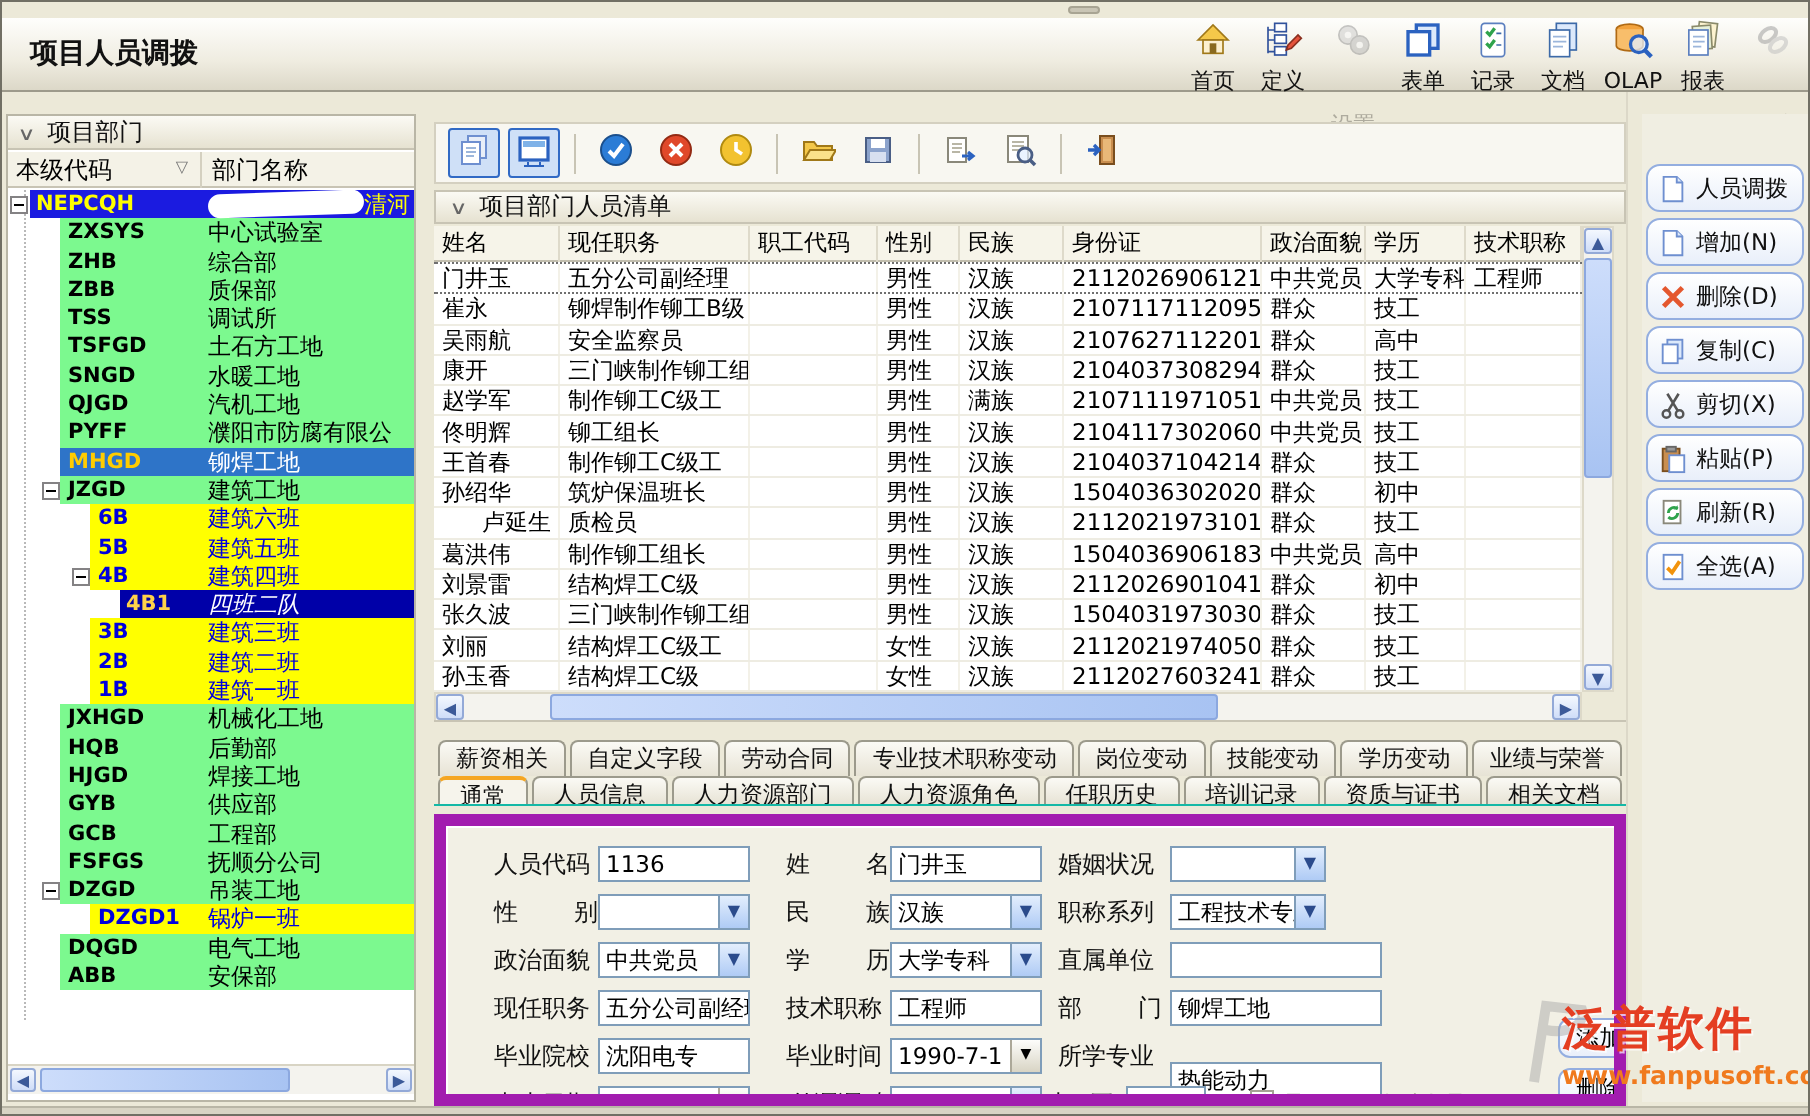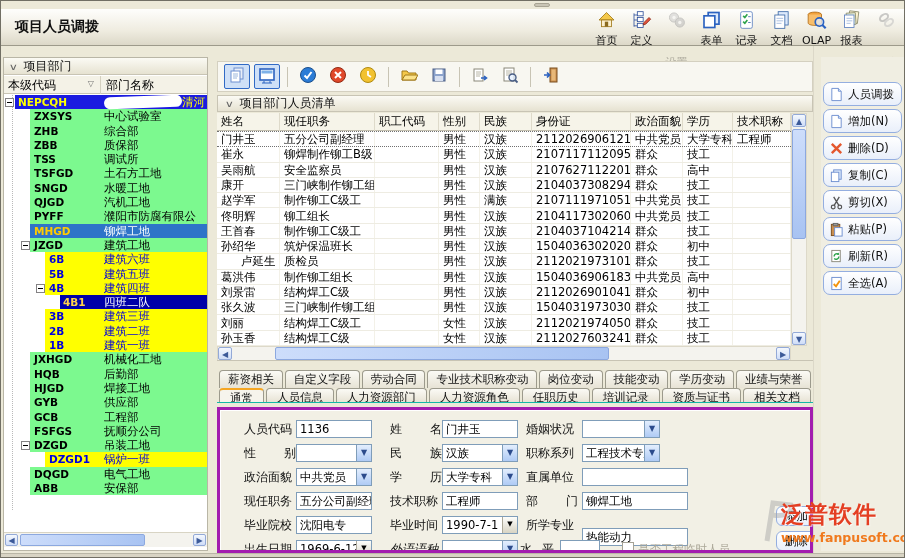--- a/index.html
+++ b/index.html
@@ -37,21 +37,21 @@
   .band.yellow{background:#FFFF00;}
   .band.root{background:#1B1BE0;}
   .band.selmed{background:#2E74C8;}
   .band.selnavy{background:#0000A8;}
   .tcode{position:absolute;top:0;font-weight:bold;font-size:10.5px;}
   .tname{position:absolute;left:100px;top:0;font-size:11.5px;}
   .trow.green .tcode,.trow.green .tname{color:#000;}
   .trow.yellow .tcode,.trow.yellow .tname{color:#0000DD;}
   .trow.root .tcode{color:#FFFF00;}.trow.root .tname{color:#FFFF00;}
   .trow.selmed .tcode{color:#FFCC00;}.trow.selmed .tname{color:#FFFFFF;}
-  .trow.selnavy .tcode{color:#FFD24A;}.trow.selnavy .tname{color:#FFFFFF;}
+  .trow.selnavy .tcode{color:#FFD24A;}.trow.selnavy .tname{color:#FFFFFF;font-style:italic;}
   .expander{position:absolute;top:3px;width:9px;height:9px;background:#fff;border:1px solid #848284;z-index:3;}
   .expander:before{content:"";position:absolute;left:1px;top:3px;width:5px;height:1px;background:#000;}
   .smudge{position:absolute;left:100px;top:1px;width:78px;height:12px;background:#fff;border-radius:6px;transform:rotate(-2deg);z-index:2;}
   .lp-hscroll{position:absolute;left:0;top:474px;width:203px;height:15px;background:#F4F3EE;border-top:1px solid #D8D4C4;}
 
   
   .sbtn{position:absolute;background:linear-gradient(#F4F8FE,#CFDDF8);border:1px solid #93A9D7;border-radius:2px;
     color:#3C5A99;font-size:8px;text-align:center;cursor:pointer;}
   .sthumb{position:absolute;background:linear-gradient(90deg,#CDDDFB,#A8C3F2);border:1px solid #8CA8DF;border-radius:2px;cursor:pointer;}
   .sthumb.h{background:linear-gradient(#CDDDFB,#A8C3F2);}
@@ -96,21 +96,21 @@
   .tabs2{position:absolute;left:216px;top:387px;width:596px;height:15px;display:flex;padding-left:2px;border-bottom:1px solid #14b8a6;}
   .tab{flex:0 1 auto;margin-right:2px;padding:0 8px;background:linear-gradient(#FBFAF5,#E7E3D5);
     border:1px solid #9C9A8C;border-bottom:none;border-radius:4px 4px 0 0;font-size:11.5px;line-height:16px;
     white-space:nowrap;overflow:hidden;cursor:pointer;color:#111;}
   .tabs2 .tab{line-height:17px;}
   .tab.active{background:#F6F4EC;border-top:2px solid #F5A623;font-weight:normal;position:relative;z-index:2;}
   .tab.grow2{flex-grow:1;text-align:center;}
 
   
   .formpanel{position:absolute;left:216px;top:406px;width:596px;height:146px;background:#F2F0E5;
-    border:3px solid #a21caf;box-shadow:inset 1px 1px 0 #fff;overflow:hidden;padding-left:40px;}
+    border:6px solid #a21caf;box-shadow:inset 1px 1px 0 #fff;overflow:hidden;padding-left:40px;}
   .frmlabel{position:absolute;font-size:12px;color:#111;height:18px;line-height:18px;}
   .sprd{display:inline-block;width:52px;text-align:justify;text-align-last:justify;}
   .sprd.sm{width:34px;}
   .fld{position:absolute;height:18px;background:#fff;border:1px solid #7F9DB9;font-size:11.5px;line-height:16px;padding:0 3px;
     overflow:hidden;white-space:nowrap;cursor:text;}
   .combo .cbtnx{position:absolute;right:0;top:0;width:15px;height:16px;background:linear-gradient(#E3EEFD,#AFCBF5);
     border-left:1px solid #7F9DB9;color:#2B4B8C;font-size:8px;text-align:center;line-height:15px;cursor:pointer;}
   .dt .dbtn{position:absolute;right:0;top:0;width:15px;height:16px;background:linear-gradient(#FDFDFB,#D8D4C4);
     border-left:1px solid #ACA899;color:#000;font-size:7px;text-align:center;line-height:15px;cursor:pointer;}
   .cbox{position:absolute;width:12px;height:12px;background:#fff;border:1px solid #A5A295;cursor:pointer;}

